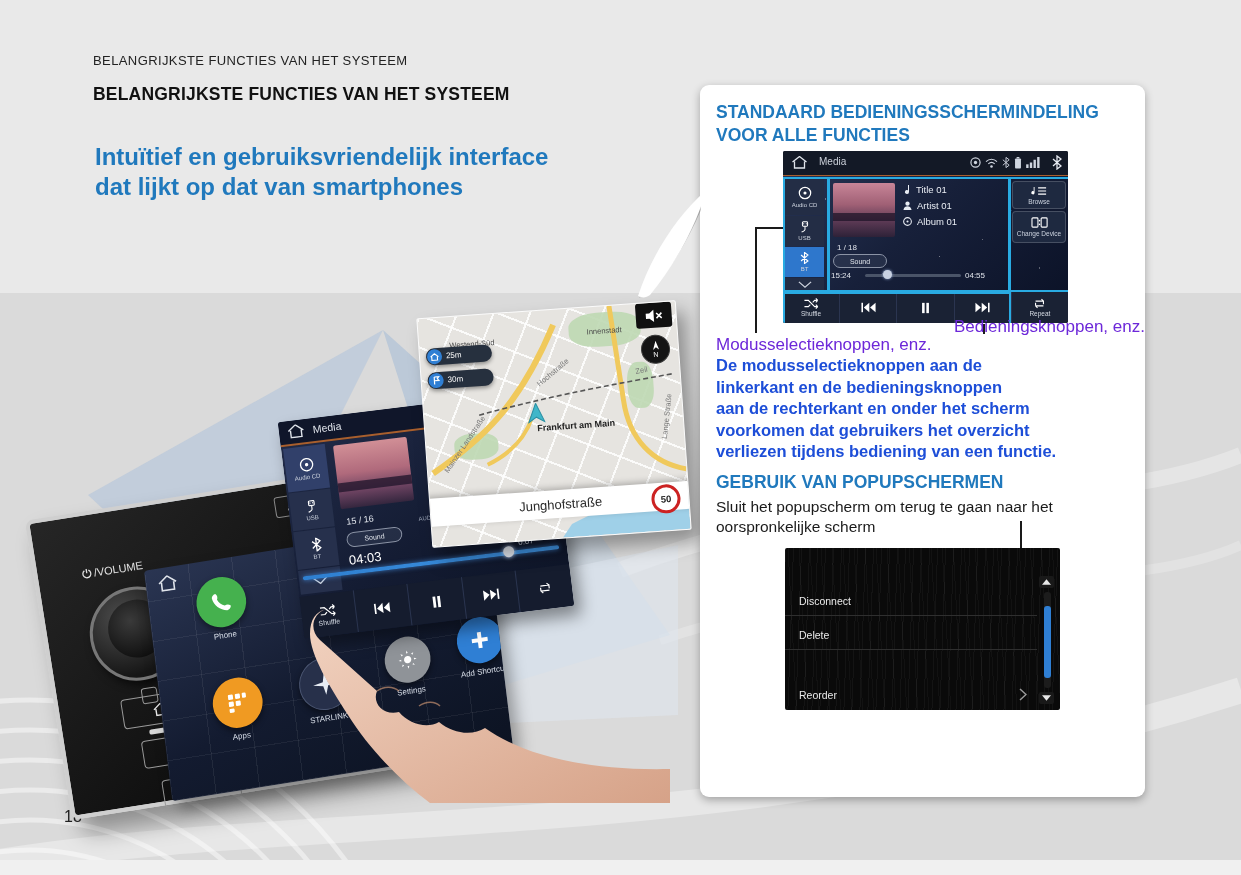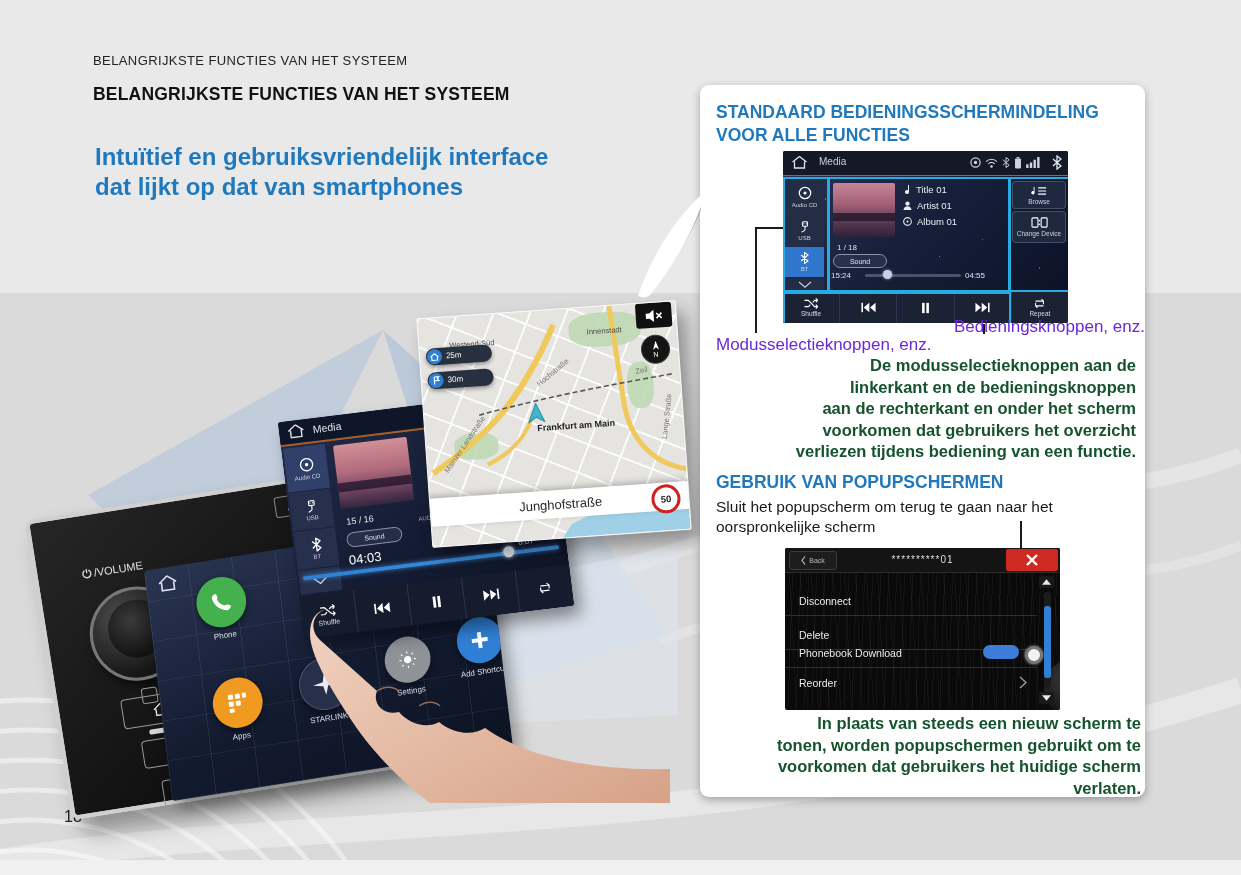--- a/index.html
+++ b/index.html
@@ -15,21 +15,21 @@
   .section-title{left:93px;top:84px;font-size:17.5px;font-weight:bold;color:#111;letter-spacing:.2px;margin:0;}
   .intro-heading{left:95px;top:142px;font-size:24px;line-height:30px;font-weight:bold;color:#2079bd;white-space:pre-line;margin:0;}
   .page-number{left:64px;top:808px;font-size:16px;color:#222;}
   
   .card{left:700px;top:85px;width:445px;height:712px;background:#fff;border-radius:9px;
         box-shadow:0 3px 8px rgba(0,0,0,.3);z-index:20;}
   .card h2{margin:0;font-size:17.5px;line-height:23px;font-weight:bold;color:#2079bd;white-space:pre-line;}
   .card-h1{left:16px;top:16px;}
   .card-h2{left:16px;top:386px;}
   .callout-label{font-size:17px;color:#6d28d9;}
-  .para{font-size:16.5px;line-height:21.5px;font-weight:bold;color:#14532d;white-space:pre-line;text-align:right;}
+  .para{font-size:16.5px;line-height:21.5px;font-weight:bold;color:#1d4ed8;white-space:pre-line;}
   .intro-text{left:16px;top:412px;font-size:15.5px;line-height:19.5px;color:#1a1a1a;white-space:pre-line;}
   .cline{background:#1a1a1a;}
   .swoosh{left:634px;top:190px;width:70px;height:112px;z-index:21;}
   
   .shot1{left:83px;top:66px;width:285px;height:172px;background:#0d1322;border-radius:2px;overflow:hidden;}
   .s1-header{left:0;top:0;width:285px;height:24px;background:#131926;border-bottom:1px solid #a85f2e;}
   .s1-title{left:36px;top:5px;font-size:10px;color:#ccd1da;}
   .s1-status{right:6px;top:4px;display:flex;align-items:center;gap:4px;}
   .s1-body{left:0;top:25px;width:285px;height:115px;
      background:
@@ -624,63 +624,39 @@
 voorkomen dat gebruikers het overzicht
 verliezen tijdens bediening van een functie.</p>
 
   <h2 class="abs card-h2">GEBRUIK VAN POPUPSCHERMEN</h2>
   <p class="abs intro-text" style="margin:0;width:420px;">Sluit het popupscherm om terug te gaan naar het
 oorspronkelijke scherm</p>
   <div class="abs cline" style="left:320px;top:436px;width:2px;height:27px;"></div>
 
   <div class="abs shot2">
     <div class="abs s2-waves"></div>
-    <div class="abs s2-top">
-      <span class="abs s2-title">**********01</span>
-      <div class="abs s2-back">
-        <svg width="5" height="9" viewBox="0 0 5 9">
-            <polyline points="4,0.5 1,4.5 4,8.5" fill="none" stroke="#b8b8b8" stroke-width="1.2"></polyline>
-          </svg>
-        <span>Back</span>
-      </div>
-      <div class="abs s2-x">
-        <svg width="14" height="14" viewBox="0 0 14 14">
-            <path d="M2,2 L12,12 M12,2 L2,12" stroke="#fff" stroke-width="2.4"></path>
-          </svg>
-      </div>
-    </div>
     <div class="abs s2-row" style="top:38px;">
       <span class="itm">Disconnect</span>
     </div>
     <div class="abs s2-row" style="top:72px;">
       <span class="itm">Delete</span>
     </div>
-    <div class="abs s2-row" style="top:90px;">
-      <span class="itm">Phonebook Download</span>
-      <div class="abs toggle" style="top:7px;">
-          <div class="knob"></div>
-        </div>
-    </div>
-    <div class="abs s2-row" style="top:120px;border-bottom:none;">
+    <div class="abs s2-row" style="top:132px;border-bottom:none;">
       <span class="itm">Reorder</span>
       <svg class="abs" style="left:234px;top:8px;" width="8" height="13" viewBox="0 0 8 13">
           <polyline points="1,1 7,6.5 1,12" fill="none" stroke="#9a9a9a" stroke-width="1.5"></polyline>
         </svg>
     </div>
     <div class="abs sb-btn" style="top:28px;">
       <svg width="9" height="6" viewBox="0 0 10 6">
           <polygon points="5,0 10,6 0,6" fill="#e8e8e8"></polygon>
         </svg>
     </div>
     <div class="abs sb-track"></div>
     <div class="abs sb-fill"></div>
     <div class="abs sb-btn" style="top:144px;">
       <svg width="9" height="6" viewBox="0 0 10 6">
           <polygon points="0,0 10,0 5,6" fill="#e8e8e8"></polygon>
         </svg>
     </div>
   </div>
 
-  <p class="abs para" style="left:16px;top:628px;width:425px;margin:0;">In plaats van steeds een nieuw scherm te
-tonen, worden popupschermen gebruikt om te
-voorkomen dat gebruikers het huidige scherm
-verlaten.</p>
 </div>
 
 </body></html>

